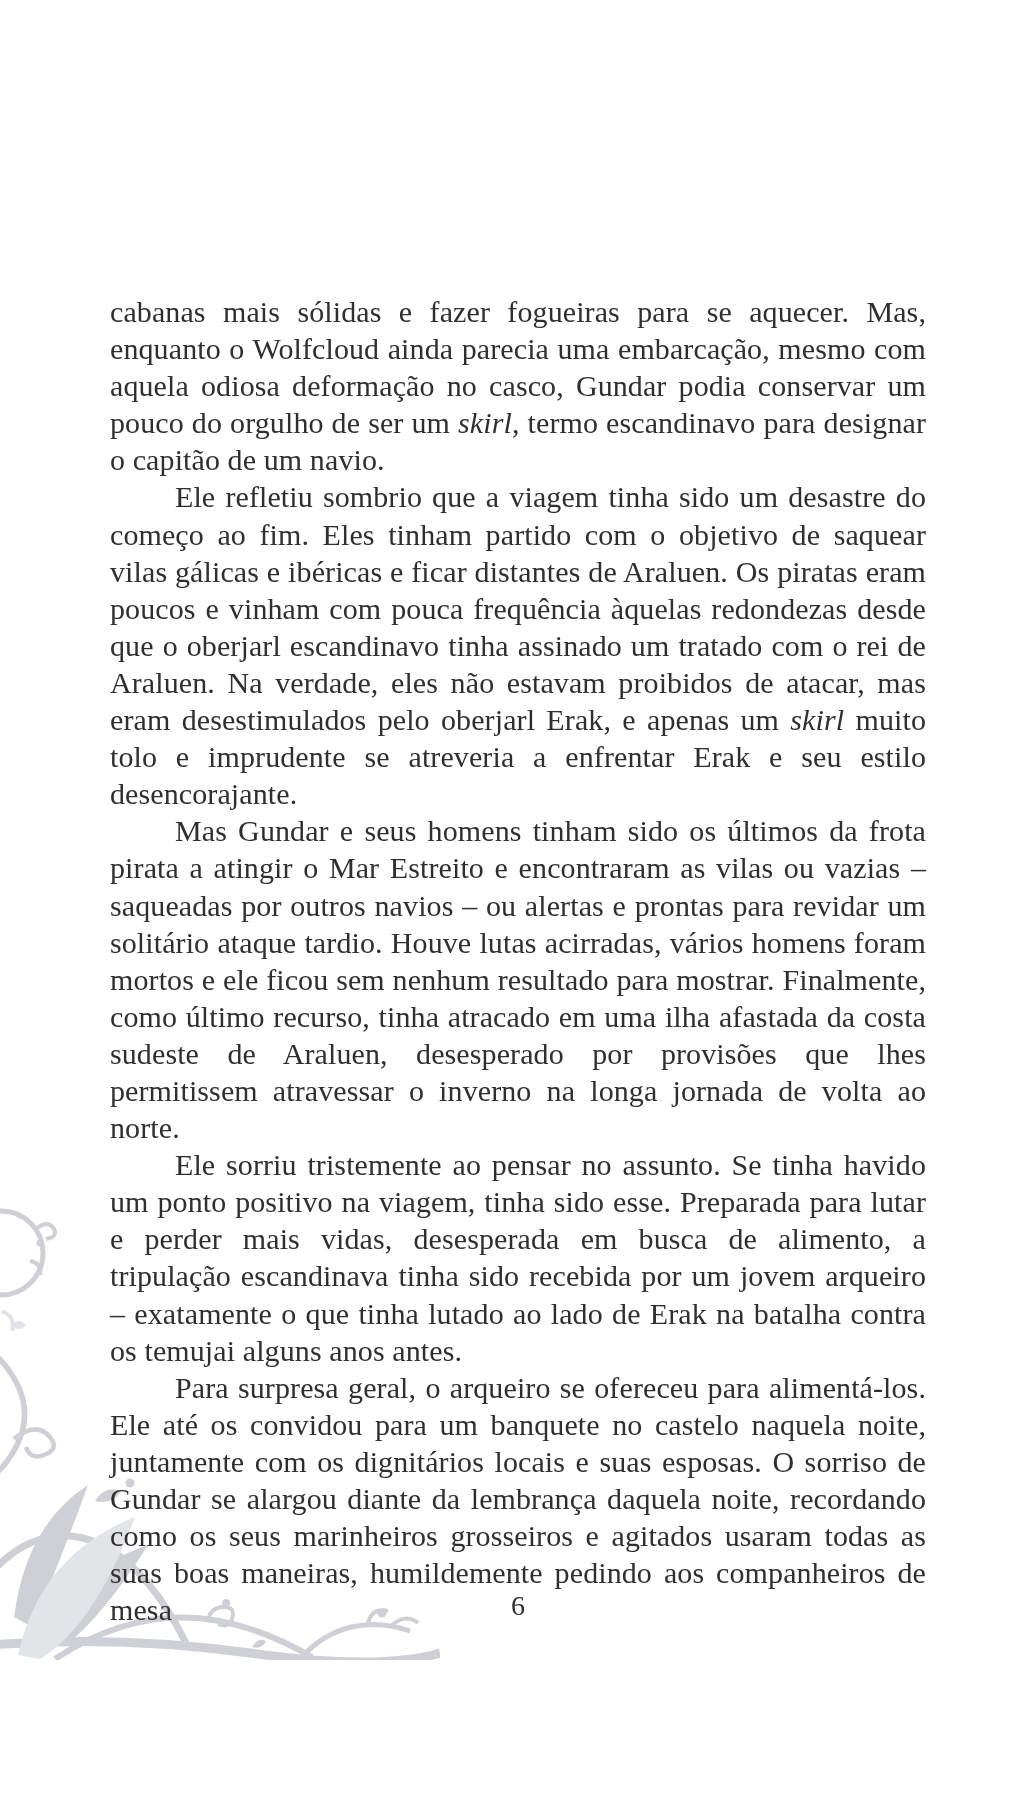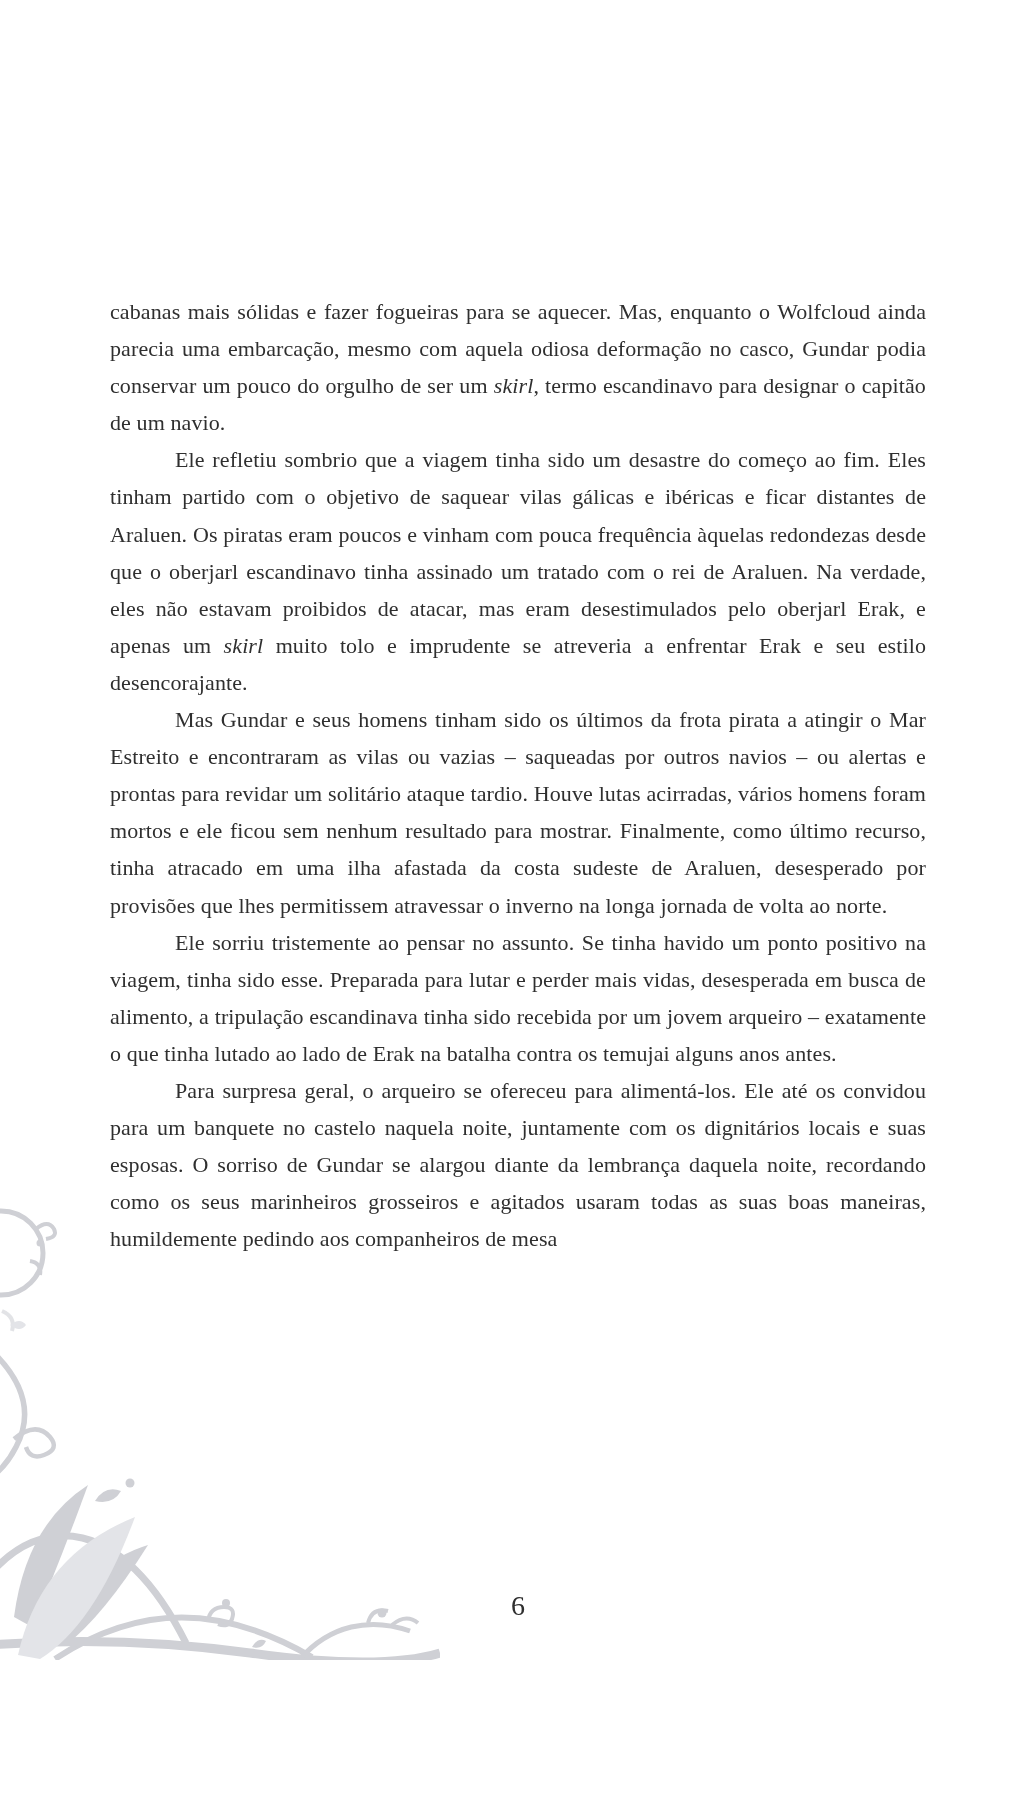--- a/index.html
+++ b/index.html
@@ -16,21 +16,21 @@
     background:var(--bg);
     overflow:hidden;
     font-family:"Liberation Serif","DejaVu Serif",serif;
   }
   .text-block{
     position:absolute;
     left:110px;
     top:293px;
     width:816px;
     color:var(--text);
-    font-size:22px;
+    font-size:30px;
     line-height:37.1px;
     text-align:justify;
     letter-spacing:0.1px;
   }
   .text-block p{margin:0;padding:0;}
   .text-block p.indent{text-indent:65px;}
   .italic{font-style:italic;}
   .page-number{
     position:absolute;
     left:110px;

